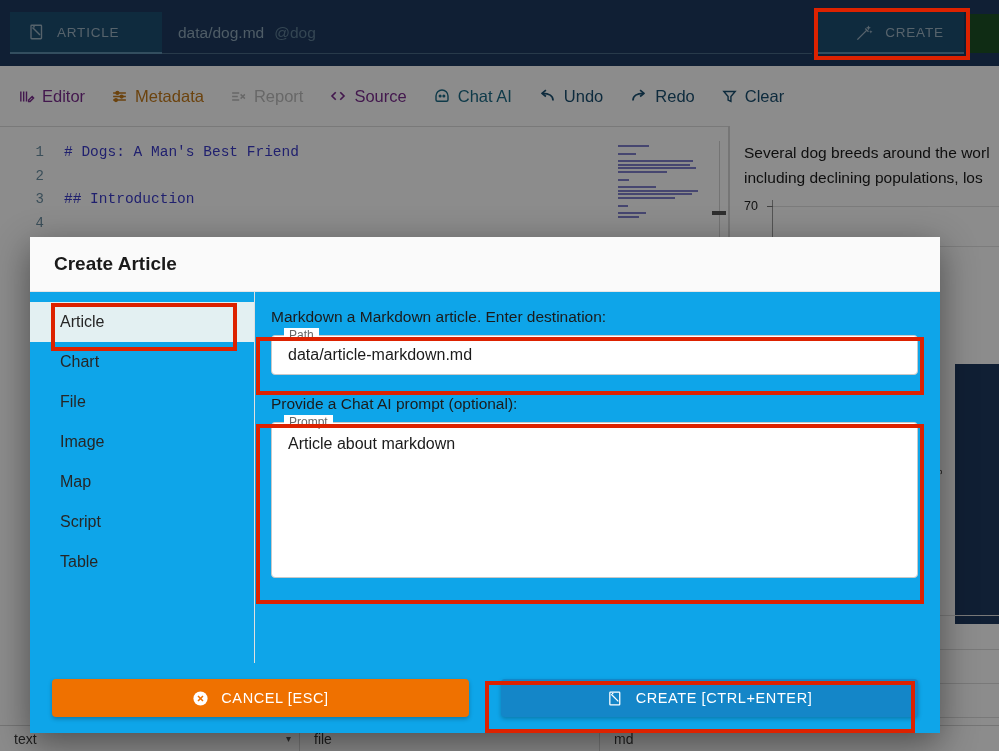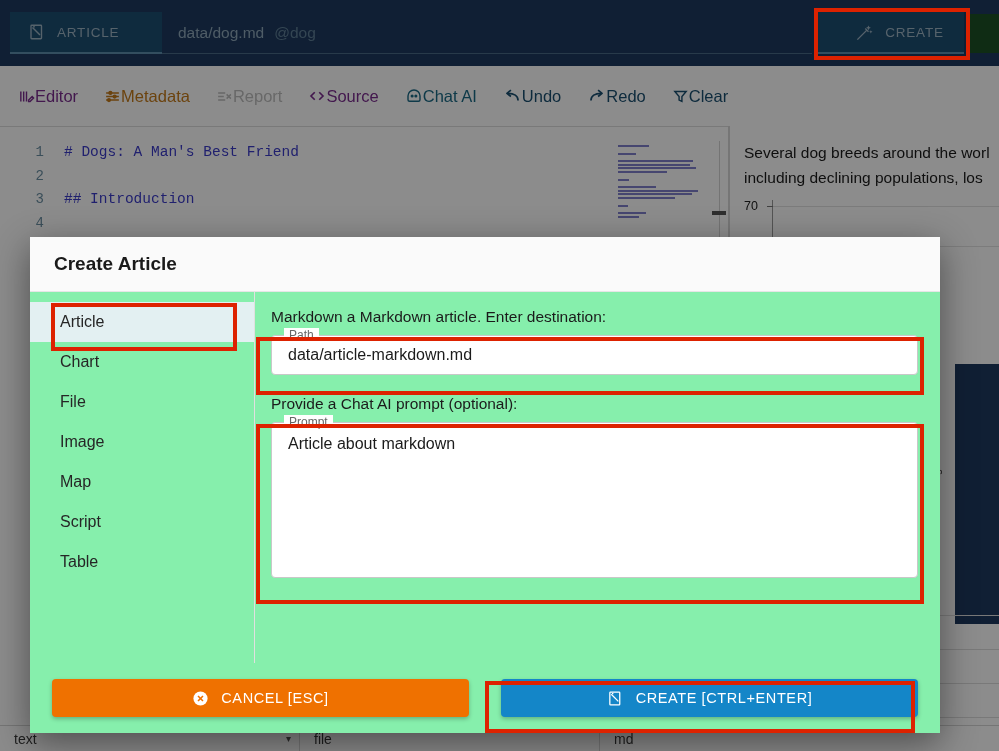--- a/index.html
+++ b/index.html
@@ -59,21 +59,21 @@
   
   .hl { position: absolute; border: 4px solid #dd2200; z-index: 60; pointer-events: none; }
   #hl-create-top { left: 814px; top: 8px; width: 156px; height: 52px; }
 
   
   .toolbar {
     position: absolute; top: 66px; left: 0; width: 999px; height: 60px;
     background: #ffffff;
     display: flex; align-items: center; gap: 0px; padding-left: 18px;
   }
-  .tbitem { display: flex; margin-right: 26px; }
+  .tbitem { display: flex; gap: 7px; margin-right: 26px; }
   .tbitem .tlbl { font-size: 16.5px; }
   .t-editor .tlbl { color: #7b2d8e; }
   .t-meta   .tlbl { color: #c47a1a; }
   .t-report .tlbl { color: #bdbdbd; }
   .t-source .tlbl { color: #7b2d8e; }
   .t-chat   .tlbl { color: #1b6a86; }
   .t-undo   .tlbl { color: #1a4f70; }
   .t-redo   .tlbl { color: #1a4f70; }
   .t-clear  .tlbl { color: #1a4f70; }
 
@@ -160,21 +160,21 @@
     background: #fff; border-top: 1px solid #d5d5d5;
     display: flex; align-items: center;
   }
   .bs-cell { font-size: 14px; color: #3a3a3a; border-right: 1px solid #d9d9d9; height: 26px;
              display: flex; align-items: center; padding-left: 14px; }
   .bs-caret { margin-left: auto; margin-right: 8px; color:#555; font-size: 10px; }
 
   
   .dialog {
     position: absolute; left: 30px; top: 237px; width: 910px; height: 496px;
-    background: #86efac; z-index: 50;
+    background: #0ea5e9; z-index: 50;
     box-shadow: 0 10px 34px rgba(0,0,0,0.45);
   }
   .dlg-title {
     height: 55px; display: flex; align-items: center; padding-left: 24px;
     font-size: 19px; font-weight: bold; color: #1a1a1a;
     background: #fafafa; border-bottom: 1px solid #e6e6e6;
   }
   .dlg-body { position: absolute; top: 55px; left: 0; right: 0; bottom: 70px; display: flex; }
   .dlg-side {
     width: 225px; border-right: 1px solid #e0e0e0; padding-top: 10px; flex: none;

